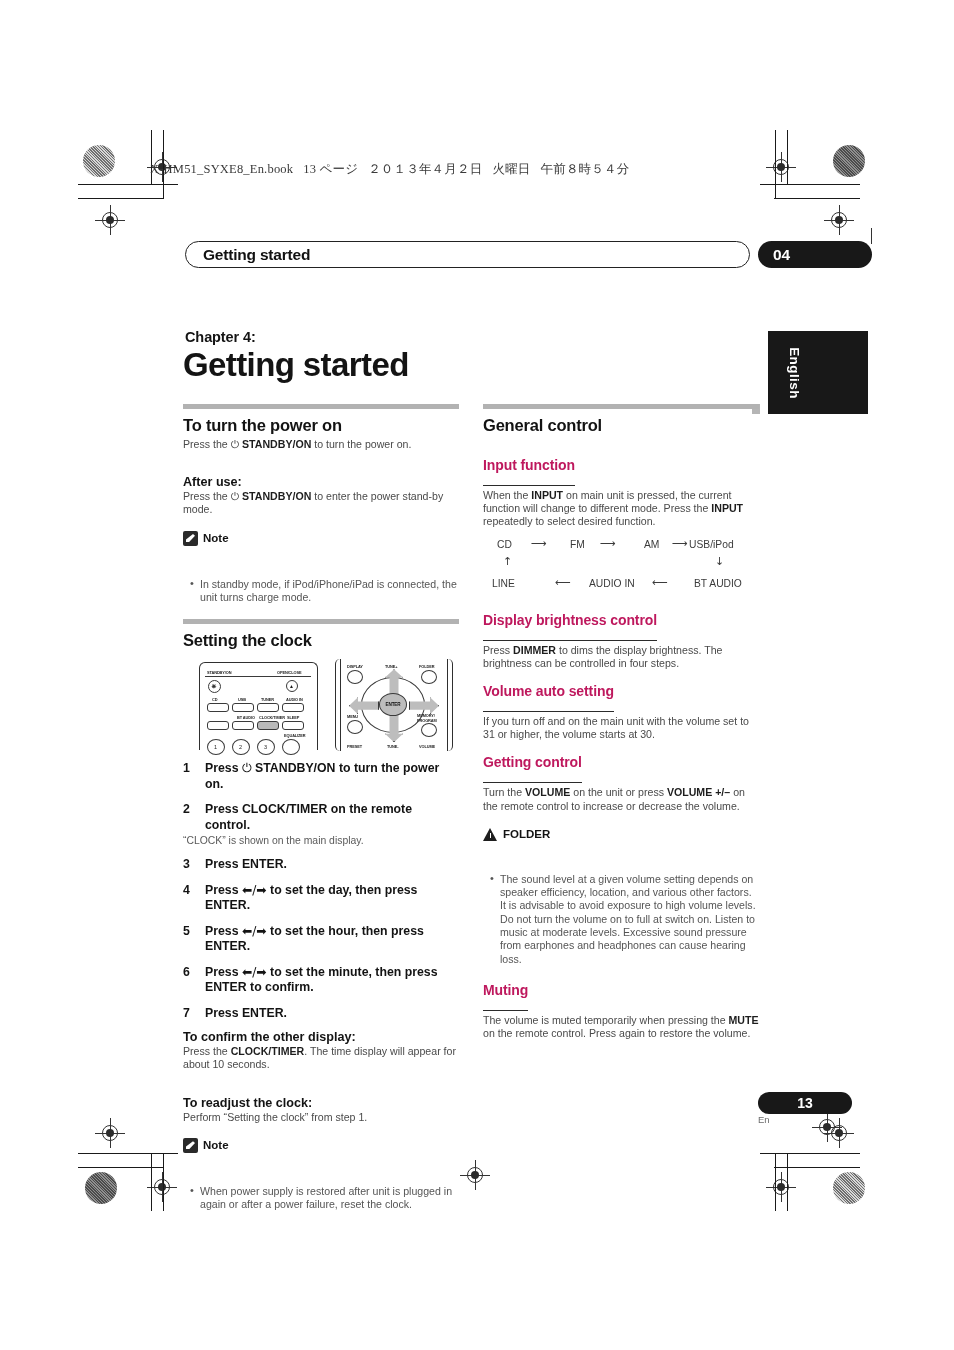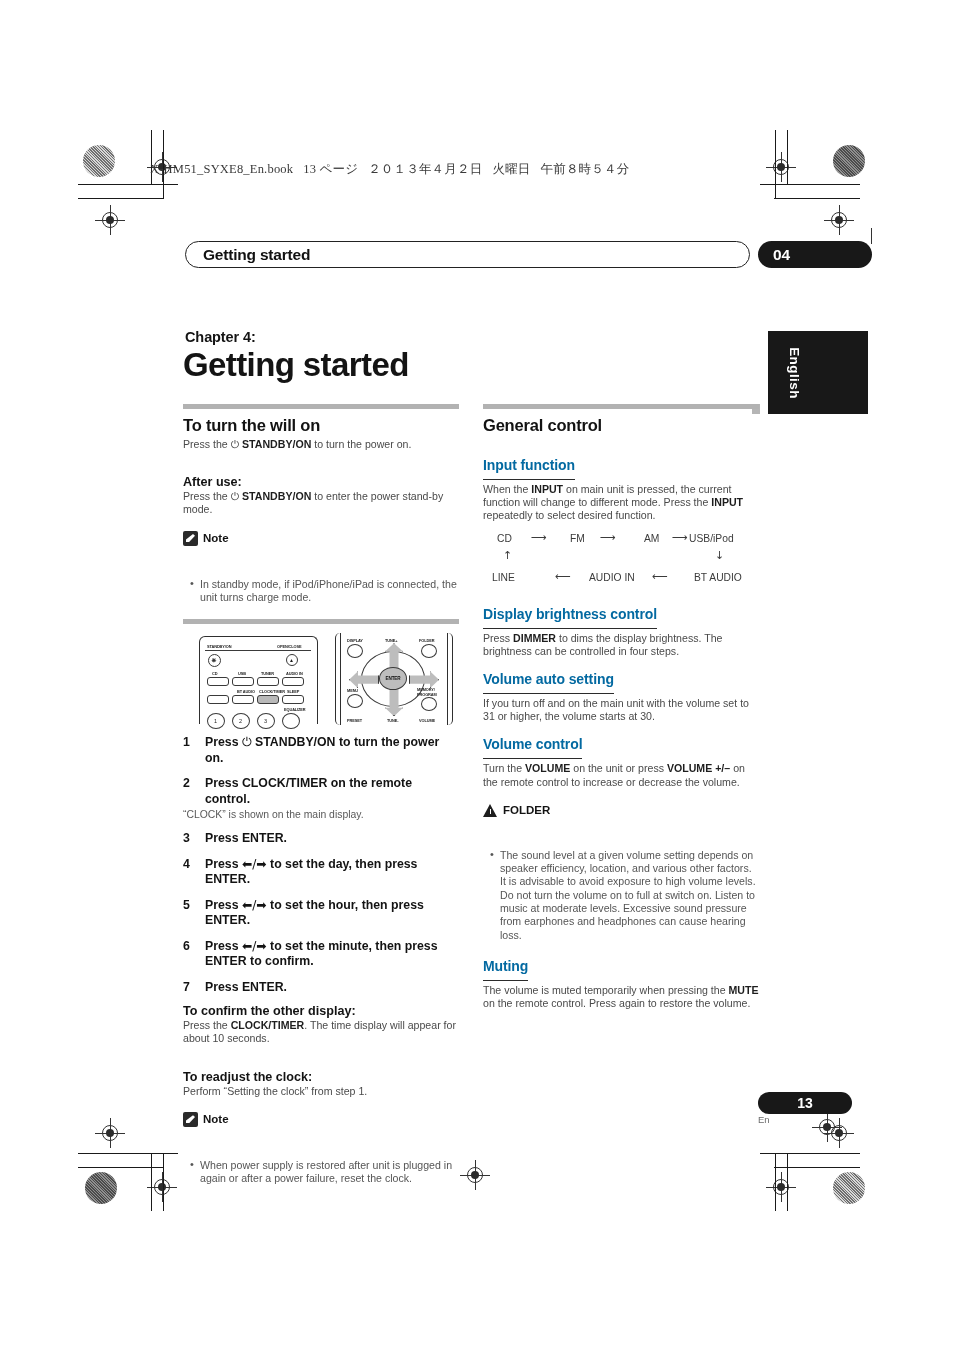--- a/index.html
+++ b/index.html
@@ -199,25 +199,25 @@
     font-size: 16.5px;
     font-weight: bold;
     margin: 0 0 3px 0;
     letter-spacing: -0.2px;
     color: #131313;
   }
   h3.sub {
     font-size: 14px;
     font-weight: bold;
     margin: 13px 0 2px 0;
-    padding-bottom: 6px;
+    padding-bottom: 12px;
     border-bottom: 1.6px solid #2b2b2b;
     display: inline-block;
     letter-spacing: -0.1px;
-    color: #0369a1;
+    color: #be185d;
   }
   h4.run {
     font-size: 12.6px;
     font-weight: bold;
     margin: 24px 0 0 0;
     color: #131313;
   }
   p.body {
     font-size: 10.6px;
     line-height: 13.2px;
@@ -594,21 +594,21 @@
     <span>English</span>
   </div>
   <div class="sidetab-grey"></div>
 
   <div class="chapter-label">Chapter 4:</div>
   <div class="chapter-title">Getting started</div>
 
   <div class="col col-left">
 
     <div class="rule"></div>
-    <h2 class="sec">To turn the will on</h2>
+    <h2 class="sec">To turn the power on</h2>
 
     <p class="body">
       <span>Press the </span><span class="power-glyph">⏻</span>&nbsp;<b>STANDBY/ON</b><span> to turn the power on.</span>
     </p>
 
     <h4 class="run">After use:</h4>
     <p class="body">
       <span>Press the </span><span class="power-glyph">⏻</span>&nbsp;<b>STANDBY/ON</b><span> to enter the power stand-by mode.</span>
     </p>
 
@@ -617,20 +617,21 @@
         <div class="note-icon"></div>
         <div class="note-title">Note</div>
       </div>
       <ul class="bullets">
         <li>In standby mode, if iPod/iPhone/iPad is connected, the unit turns charge mode.</li>
       </ul>
     </div>
 
     <div style="height:14px"></div>
     <div class="rule"></div>
+    <h2 class="sec">Setting the clock</h2>
 
     <div class="remote-figure">
 
       <div class="remote-body rc-left"></div>
       <div class="rlabel" style="left:24px; top:11px;">STANDBY/ON</div>
       <div class="rlabel" style="left:94px; top:11px;">OPEN/CLOSE</div>
       <div class="rline" style="left:22px; top:17px; width:106px; height:0.8px;"></div>
 
       <div class="rcirc" style="left:25px; top:21px; width:13px; height:13px;"></div>
       <div class="rcirc" style="left:103px; top:21px; width:12px; height:12px;"></div>
@@ -784,21 +785,21 @@
     </div>
 
     <h3 class="sub">Display brightness control</h3>
     <p class="body">
       <span>Press </span><b>DIMMER</b><span> to dims the display brightness. The brightness can be controlled in four steps.</span>
     </p>
 
     <h3 class="sub">Volume auto setting</h3>
     <p class="body">If you turn off and on the main unit with the volume set to 31 or higher, the volume starts at 30.</p>
 
-    <h3 class="sub">Volume control</h3>
+    <h3 class="sub">Getting control</h3>
     <p class="body">
       <span>Turn the </span><b>VOLUME</b><span> on the unit or press </span><b>VOLUME +/–</b><span> on the remote control to increase or decrease the volume.</span>
     </p>
 
     <div class="noteblock">
       <div class="note-head">
         <div class="caution-icon"></div>
         <div class="note-title">FOLDER</div>
       </div>
       <ul class="bullets">

